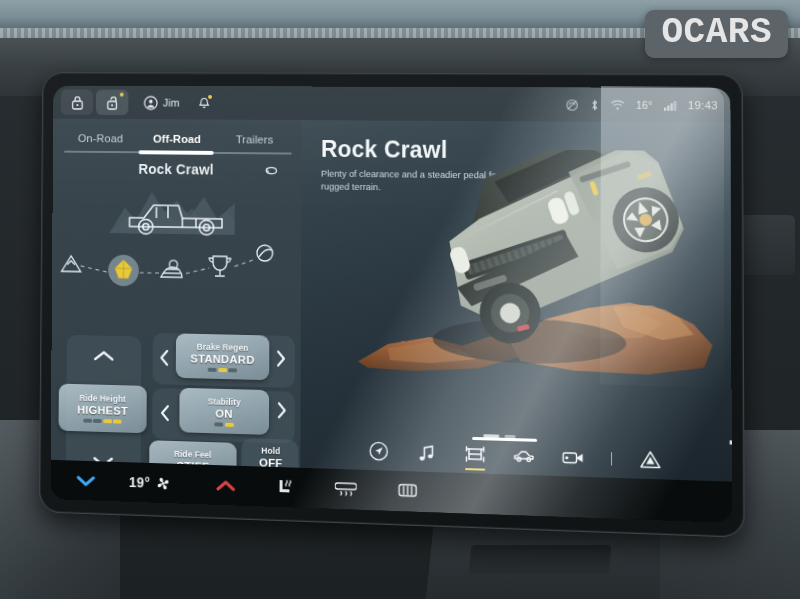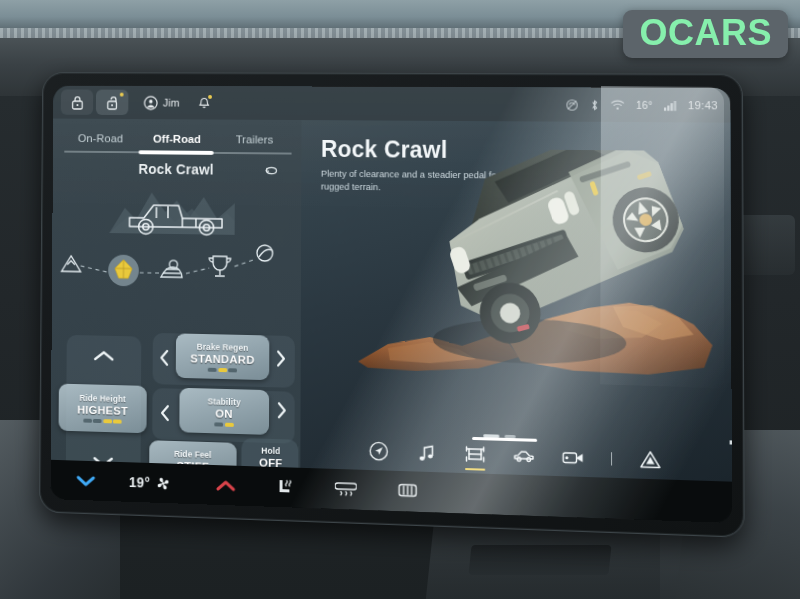--- a/index.html
+++ b/index.html
@@ -201,22 +201,22 @@
   .dockdivider { width:1px; height:13px; background:rgba(235,243,246,.6); }
 
   
   .watermark {
     position:absolute; right:12px; top:10px; z-index:90;
     background:#5c646a; border-radius:9px;
     padding:5px 16px 7px 16px;
     box-shadow:0 2px 8px rgba(0,0,0,.35);
   }
   .watermark span {
-    font-family:Liberation Sans, sans-serif;
-    font-size:36px; font-weight:bold; color:#86efac; letter-spacing:.5px; line-height:36px;
+    font-family:Liberation Mono, monospace;
+    font-size:36px; font-weight:bold; color:#e5e5e5; letter-spacing:.5px; line-height:36px;
   }
   svg { display:block; }
 </style>
 </head>
 <body>
 
 <div id="photo">
   <div class="windshield"></div>
   <div class="dash-top"></div>
   <div class="dash-body"></div>

